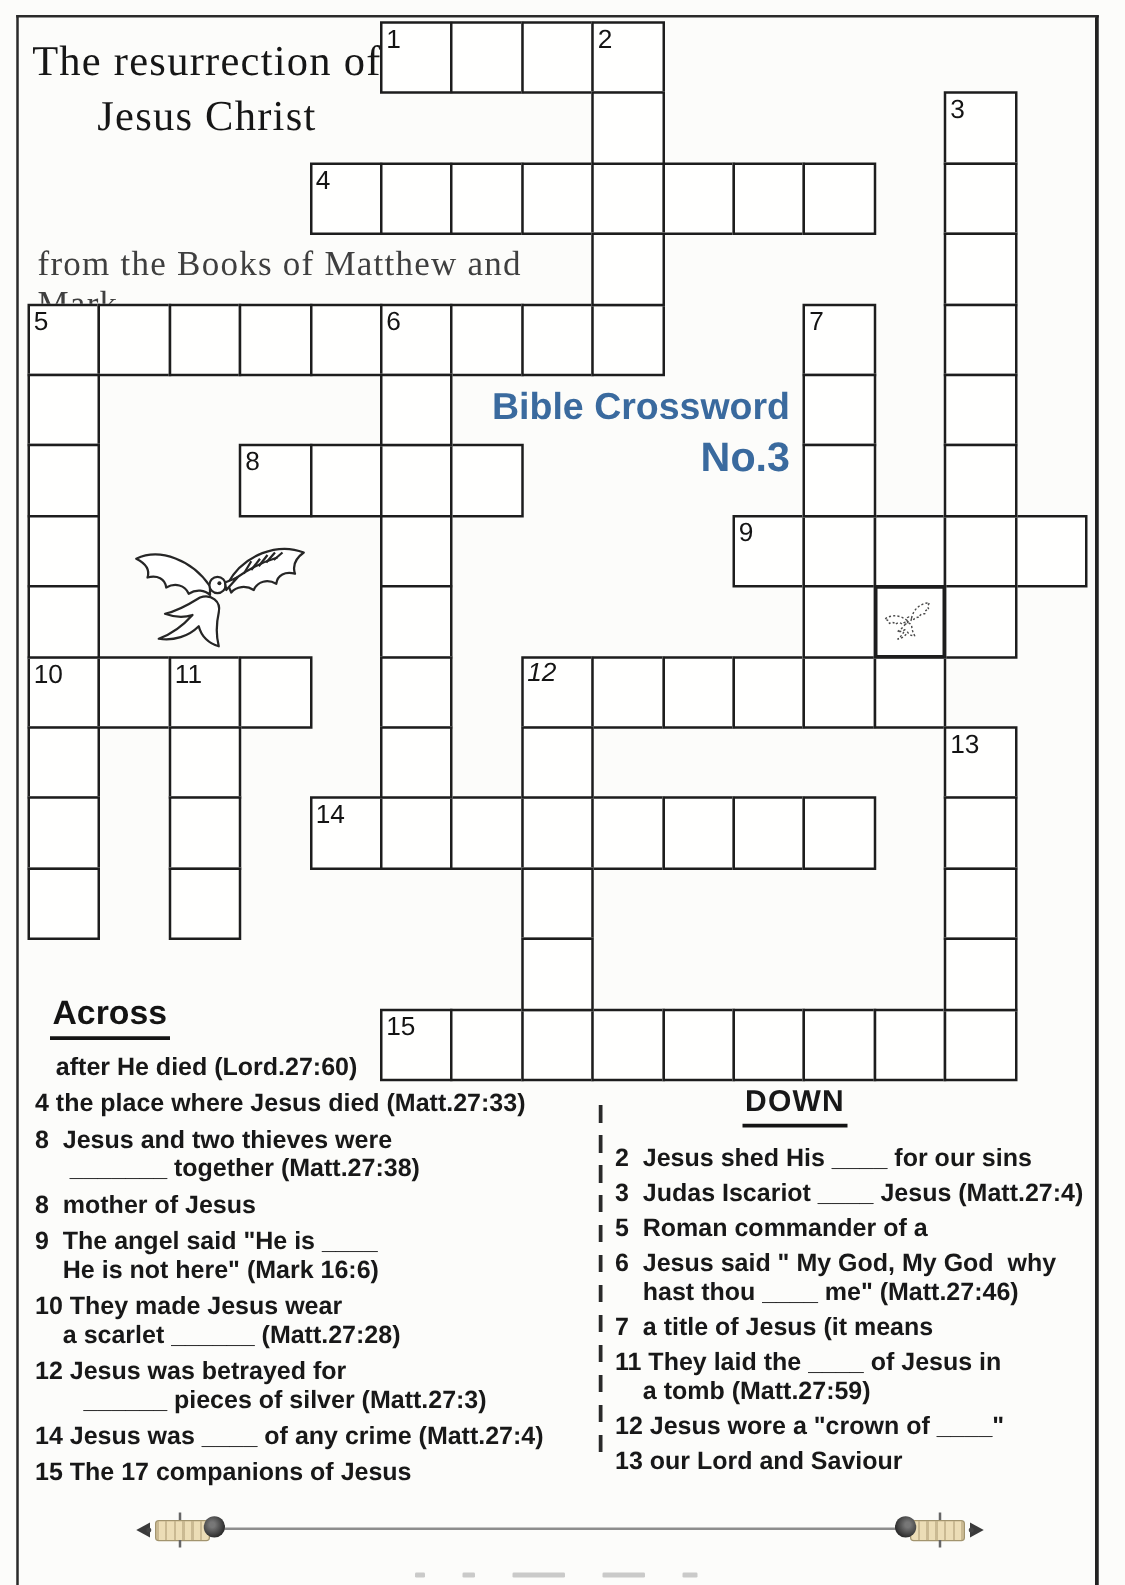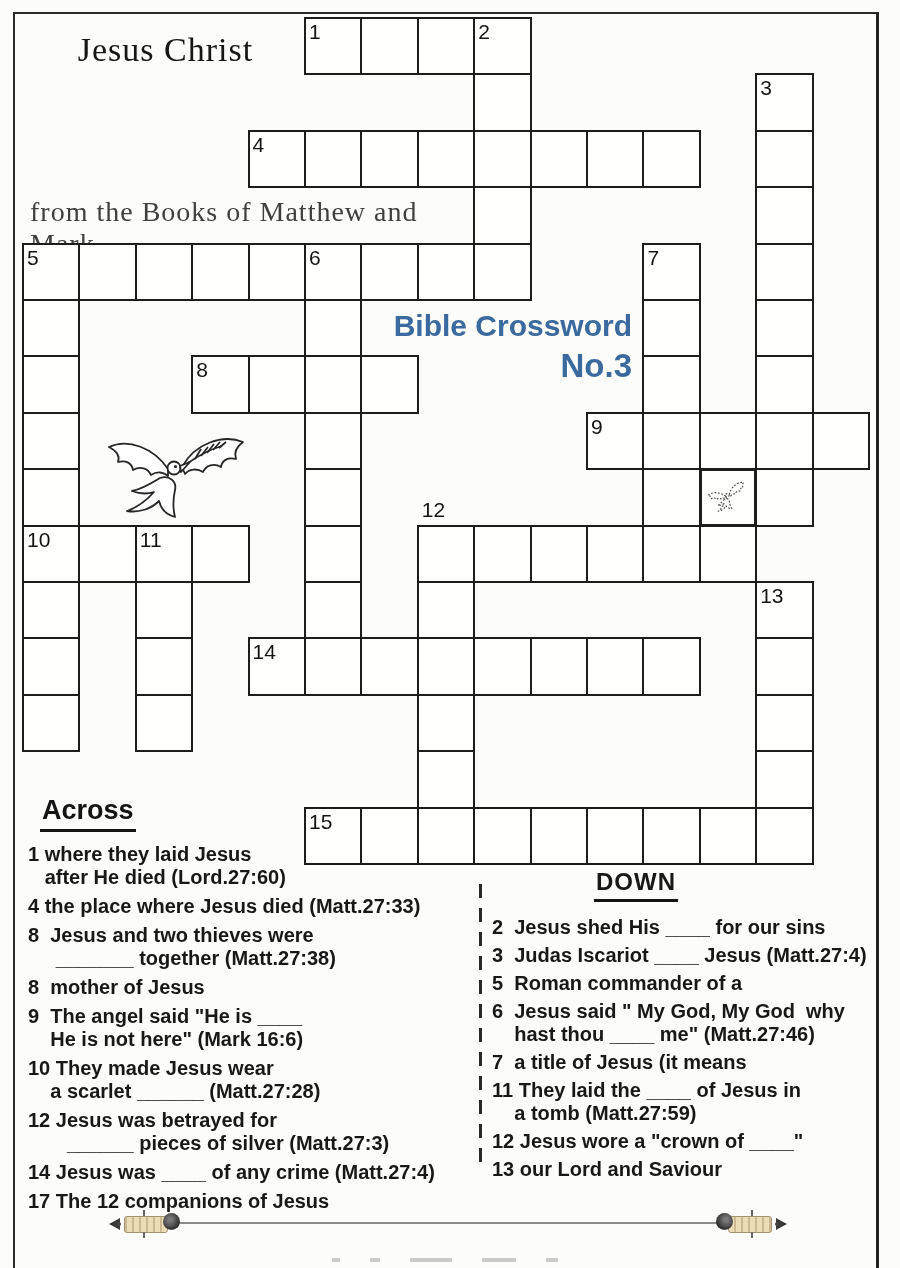--- a/index.html
+++ b/index.html
@@ -54,20 +54,21 @@
   .bottom-marks{position:absolute;left:332px;top:1258px;height:5px;display:flex;gap:30px;opacity:.45;}
   .bottom-marks i{display:block;height:4px;background:#8f8f8f;border-radius:1px;}
 </style>
 </head>
 <body>
 
 <div class="page">
   <div class="frame"></div>
 
   <div class="title">
+    <div>The resurrection of</div>
     <div>Jesus Christ</div>
   </div>
 
   <div class="subtitle">from the Books of Matthew and Mark</div>
 
   <div class="bluelabel">
     <div class="l1">Bible Crossword</div>
     <div class="l2">No.3</div>
   </div>
 
@@ -169,21 +170,21 @@
       <div class="cellnum" style="left: 478.2px; top: 21px;">2</div>
       <div class="cellnum" style="left: 760.2px; top: 77.4px;">3</div>
       <div class="cellnum" style="left: 252.6px; top: 133.8px;">4</div>
       <div class="cellnum" style="left: 27px; top: 246.6px;">5</div>
       <div class="cellnum" style="left: 309px; top: 246.6px;">6</div>
       <div class="cellnum" style="left: 647.4px; top: 246.6px;">7</div>
       <div class="cellnum" style="left: 196.2px; top: 359.4px;">8</div>
       <div class="cellnum" style="left: 591px; top: 415.8px;">9</div>
       <div class="cellnum" style="left: 27px; top: 528.6px;">10</div>
       <div class="cellnum" style="left: 139.8px; top: 528.6px;">11</div>
-      <div class="cellnum" style="left: 421.8px; top: 499px;">12</div>
+      <div class="cellnum" style="left: 421.8px; top: 528px; font-style: italic;">12</div>
       <div class="cellnum" style="left: 760.2px; top: 585px;">13</div>
       <div class="cellnum" style="left: 252.6px; top: 641.4px;">14</div>
       <div class="cellnum" style="left: 309px; top: 810.6px;">15</div>
     </div>
 
   <svg class="bigdove" width="162" height="92" viewBox="0 0 162 92">
     <g fill="#ffffff" stroke="#262626" stroke-width="1.8" stroke-linejoin="round">
       <path d="M74,41 C60,20 34,10 15,19 C23,23 26,28 24,34 C32,32 38,35 39,42 C46,38 54,40 57,47 C63,43 70,44 74,48 Z"></path>
       <path d="M88,39 C101,15 129,6 149,14 C142,19 140,25 142,31 C134,29 128,32 127,39 C120,35 112,37 109,44 C103,40 95,41 91,46 Z"></path>
       <path d="M66,50 C58,55 48,61 38,63 C46,66 54,66 60,64 C52,73 44,79 33,83 C45,85 57,81 65,73 C67,81 73,87 81,89 C79,81 79,71 81,62 C83,53 75,47 66,50 Z"></path>
@@ -203,21 +204,20 @@
       <circle cx="80" cy="40" r="6.5"></circle>
     </g>
   </svg>
 
   <div class="heading" style="left:40px;top:795px;">
     <span>Across</span>
   </div>
 
   <div id="across-list" class="cluecol" style="left:28px;top:843px;width:458px;">
       <div class="clue">
-        <div class="clue-line">1 where they laid Jesus</div>
         <div class="clue-line">   after He died (Lord.27:60)</div>
       </div>
       <div class="clue">
         <div class="clue-line">4 the place where Jesus died (Matt.27:33)</div>
       </div>
       <div class="clue">
         <div class="clue-line">8  Jesus and two thieves were</div>
         <div class="clue-line">     _______ together (Matt.27:38)</div>
       </div>
       <div class="clue">
@@ -232,21 +232,21 @@
         <div class="clue-line">    a scarlet ______ (Matt.27:28)</div>
       </div>
       <div class="clue">
         <div class="clue-line">12 Jesus was betrayed for</div>
         <div class="clue-line">       ______ pieces of silver (Matt.27:3)</div>
       </div>
       <div class="clue">
         <div class="clue-line">14 Jesus was ____ of any crime (Matt.27:4)</div>
       </div>
       <div class="clue">
-        <div class="clue-line">17 The 12 companions of Jesus</div>
+        <div class="clue-line">15 The 17 companions of Jesus</div>
       </div>
     </div>
 
   <div class="sep"></div>
 
   <div class="cluecol downwrap" style="left:492px;top:868px;width:398px;">
     <div class="downhead">
       <span>DOWN</span>
     </div>
     <div id="down-list">

